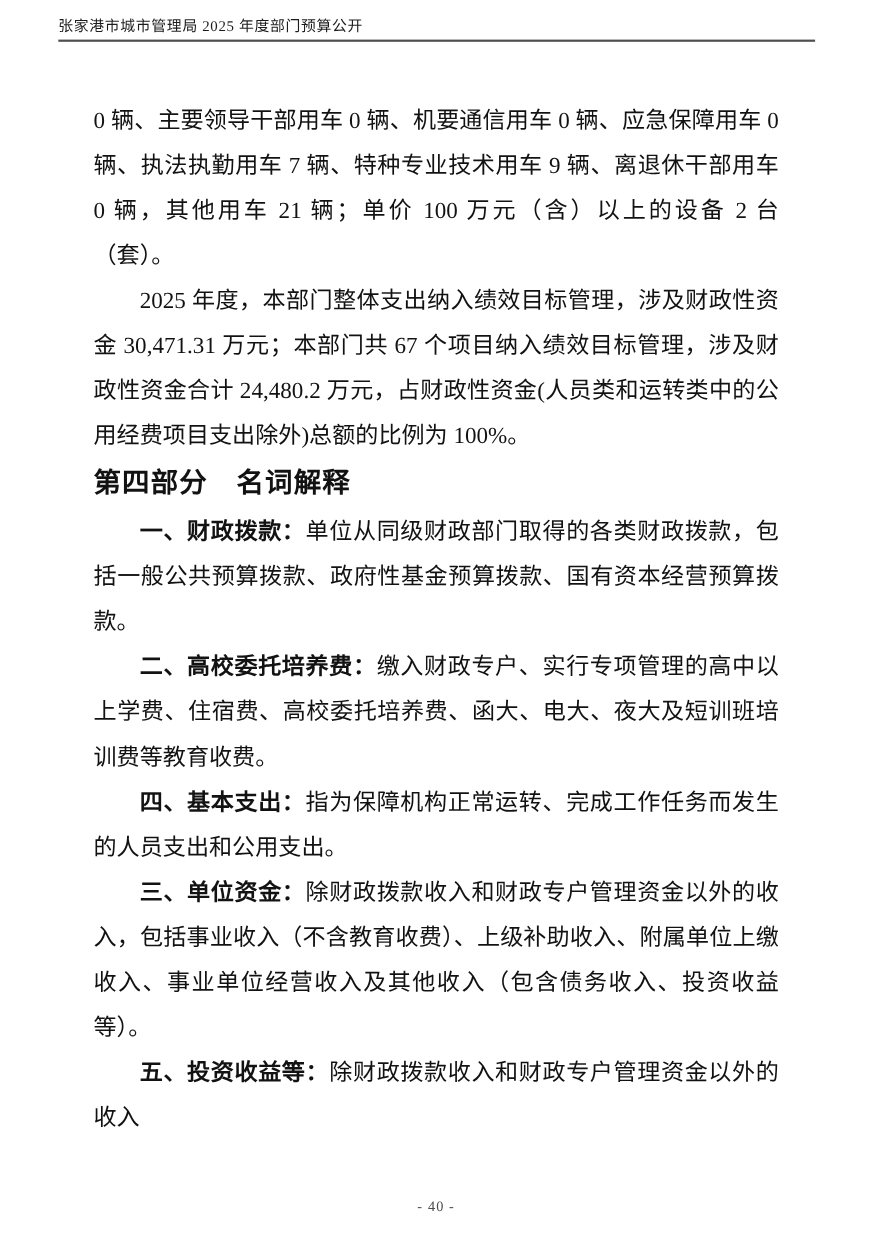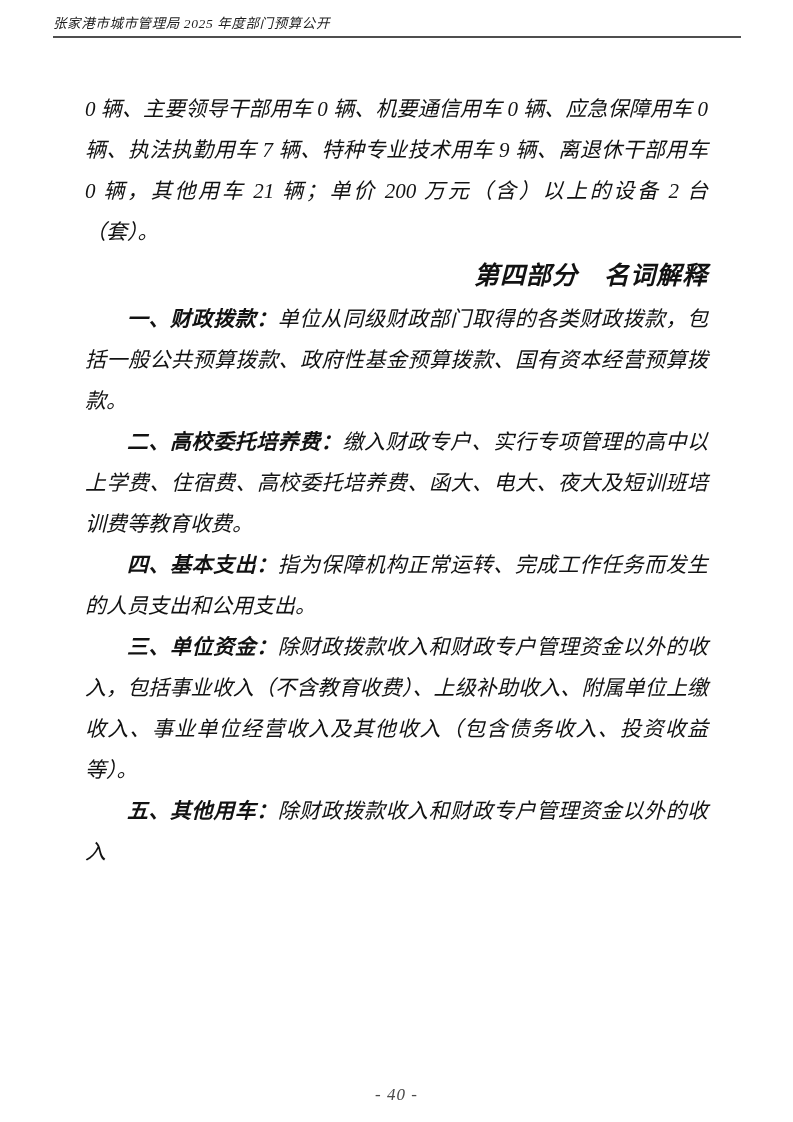--- a/index.html
+++ b/index.html
@@ -1,15 +1,15 @@
 <!DOCTYPE html>
 <html lang="zh-CN"><head>
 <meta charset="utf-8">
 <style>
-  * { margin: 0; padding: 0; box-sizing: border-box; font-style: italic; }
+  * { margin: 0; padding: 0; box-sizing: border-box; }
   html, body { background: #ffffff; }
   body {
     width: 793px;
     height: 1122px;
     position: relative;
     overflow: hidden;
     font-family: "Liberation Serif", "DejaVu Serif", serif;
     color: #151515;
   }
   .page-header {
@@ -42,60 +42,61 @@
   .section-heading {
     font-size: 21px;
     font-weight: bold;
     text-indent: 2em;
     line-height: 41px;
     text-align: left;
   }
   .part-heading {
     font-size: 25px;
     font-weight: bold;
-    text-align: right;
+    text-align: left;
     text-indent: 0;
     line-height: 46px;
     margin: 10px 0 11px 0;
     letter-spacing: 1px;
   }
   .term-label { font-weight: bold; margin-top: 14px; }
   .page-footer {
     position: absolute;
     bottom: 17px;
     left: 0;
     width: 100%;
     text-align: center;
-    font-size: 17px;
+    font-size: 13px;
     color: #4a4a4a;
     letter-spacing: 1px;
   }
 </style>
 </head>
 <body>
 
 <header class="page-header">
   <div class="header-title">张家港市城市管理局 2025 年度部门预算公开</div>
 </header>
 
 <main class="doc-body">
 
-  <p class="para-carryover">0 辆、主要领导干部用车 0 辆、机要通信用车 0 辆、应急保障用车 0 辆、执法执勤用车 7 辆、特种专业技术用车 9 辆、离退休干部用车 0 辆，其他用车 21 辆；单价 200 万元（含）以上的设备 2 台（套）。</p>
+  <p class="para-carryover">0 辆、主要领导干部用车 0 辆、机要通信用车 0 辆、应急保障用车 0 辆、执法执勤用车 7 辆、特种专业技术用车 9 辆、离退休干部用车 0 辆，其他用车 21 辆；单价 100 万元（含）以上的设备 2 台（套）。</p>
 
 
+  <p class="para-indent">2025 年度，本部门整体支出纳入绩效目标管理，涉及财政性资金 30,471.31 万元；本部门共 67 个项目纳入绩效目标管理，涉及财政性资金合计 24,480.2 万元，占财政性资金(人员类和运转类中的公用经费项目支出除外)总额的比例为 100%。</p>
 
   <p class="part-heading">第四部分　名词解释</p>
 
   <p class="para-indent"><span class="term-label">一、财政拨款：</span><span>单位从同级财政部门取得的各类财政拨款，包括一般公共预算拨款、政府性基金预算拨款、国有资本经营预算拨款。</span></p>
 
   <p class="para-indent"><span class="term-label">二、高校委托培养费：</span><span>缴入财政专户、实行专项管理的高中以上学费、住宿费、高校委托培养费、函大、电大、夜大及短训班培训费等教育收费。</span></p>
 
   <p class="para-indent"><span class="term-label">四、基本支出：</span><span>指为保障机构正常运转、完成工作任务而发生的人员支出和公用支出。</span></p>
 
   <p class="para-indent"><span class="term-label">三、单位资金：</span><span>除财政拨款收入和财政专户管理资金以外的收入，包括事业收入（不含教育收费）、上级补助收入、附属单位上缴收入、事业单位经营收入及其他收入（包含债务收入、投资收益等）。</span></p>
 
-  <p class="para-indent"><span class="term-label">五、其他用车：</span><span>除财政拨款收入和财政专户管理资金以外的收入</span></p>
+  <p class="para-indent"><span class="term-label">五、投资收益等：</span><span>除财政拨款收入和财政专户管理资金以外的收入</span></p>
 
 </main>
 
 <footer class="page-footer">
   <span>- 40 -</span>
 </footer>
 
 </body></html>

